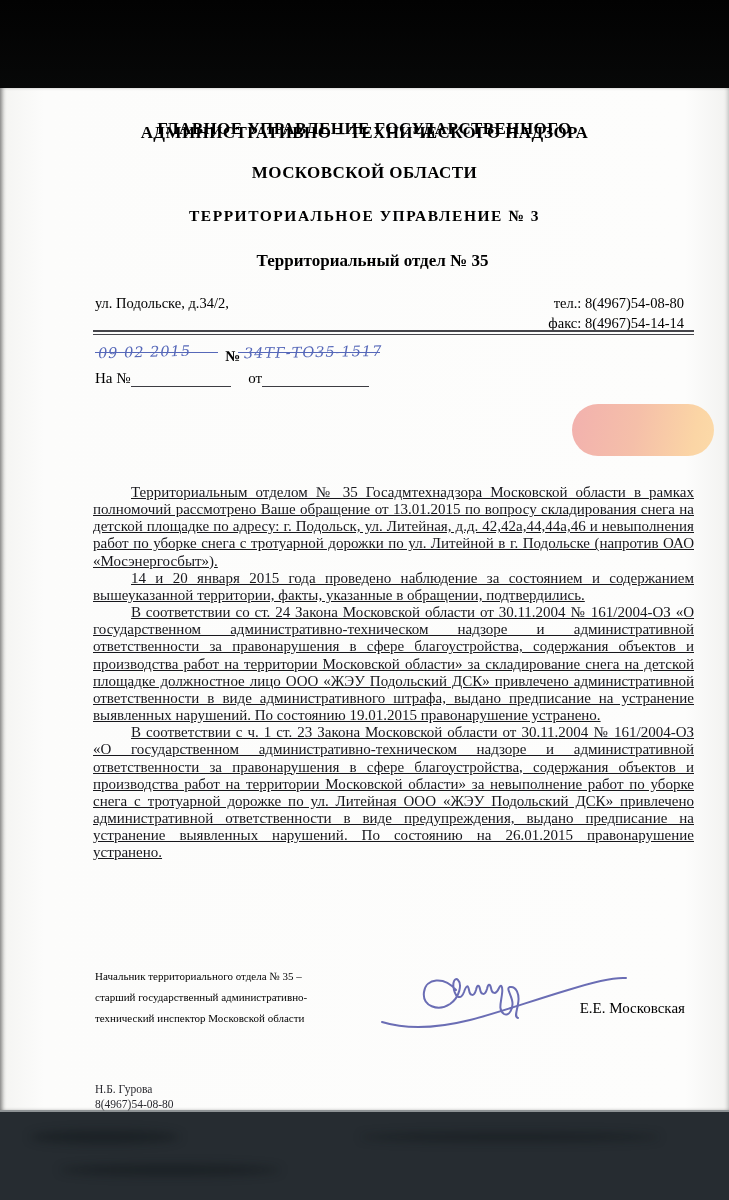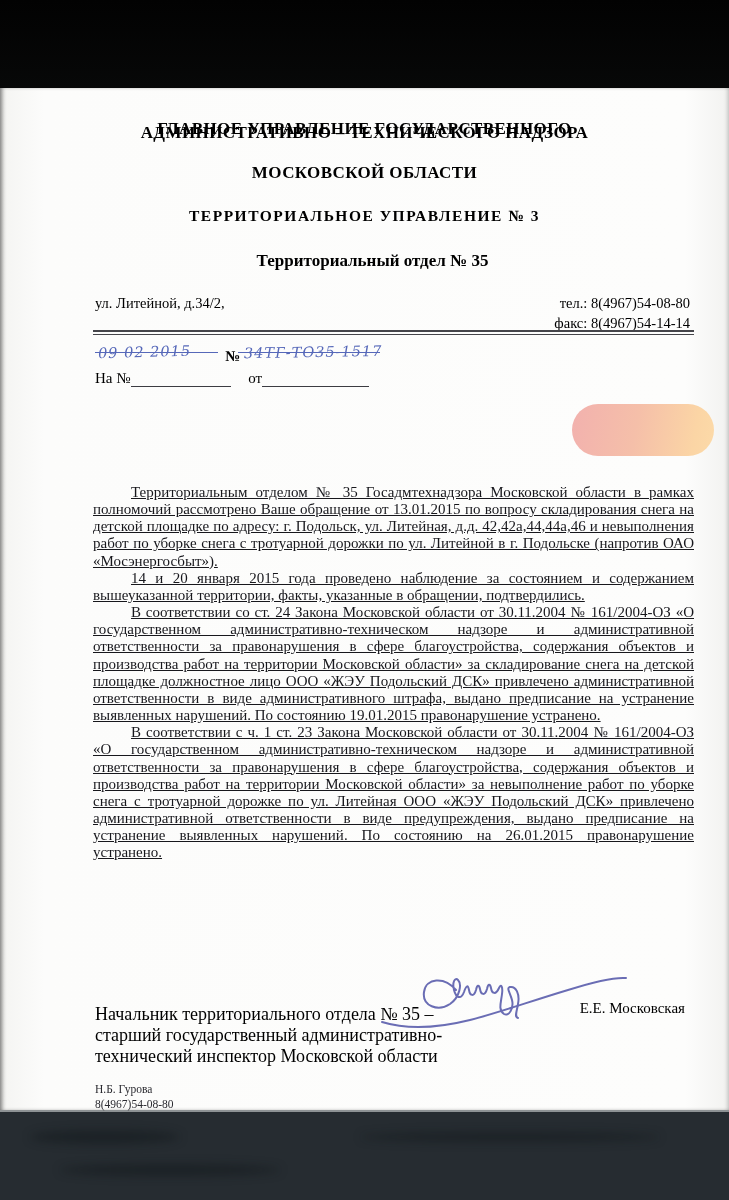--- a/index.html
+++ b/index.html
@@ -40,21 +40,21 @@
   .u-date{left:95px;top:352px;width:123px;border-bottom:1.5px solid #5668b9;}
   .u-num{left:238px;top:352px;width:142px;border-bottom:1.5px solid #5668b9;}
 
   .redaction{left:572px;top:404px;width:142px;height:52px;border-radius:26px;
      background:linear-gradient(100deg,#f2b1ae 0%,#f5bfa9 45%,#fbd5a5 85%,#fcdaa8 100%);}
 
   .body-text{left:93px;top:484px;width:601px;font-size:15px;line-height:17.15px;
              text-align:justify;color:#17171c;text-decoration:underline;}
   .body-text p{margin:0;text-indent:38px;}
 
-  .sig-block{left:95px;top:1004px;font-size:18px;line-height:21px;}
+  .sig-block{left:95px;top:966px;font-size:11px;line-height:21px;}
   .sig-name{right:44px;top:1000px;font-size:15px;}
   .sig-svg{left:378px;top:960px;}
 
   .footer{left:95px;top:1082px;font-size:11.5px;line-height:15px;color:#2a2a30;}
 
   [data-interactable]{box-sizing:border-box;}
 </style>
 </head>
 <body>
 
@@ -66,23 +66,23 @@
 
   <div class="abs center org-name" style="top:118px" data-interactable="false">ГЛАВНОЕ УПРАВЛЕНИЕ ГОСУДАРСТВЕННОГО</div>
   <div class="abs center org-name" style="top:122px" data-interactable="false">АДМИНИСТРАТИВНО – ТЕХНИЧЕСКОГО НАДЗОРА</div>
   <div class="abs center org-name" style="top:162px" data-interactable="false">МОСКОВСКОЙ ОБЛАСТИ</div>
 
   <div class="abs center dept" style="top:207px" data-interactable="false">ТЕРРИТОРИАЛЬНОЕ  УПРАВЛЕНИЕ  № 3</div>
 
   <div class="abs center division" style="top:251px" data-interactable="false">Территориальный отдел № 35</div>
 
   <div class="abs contact" style="left:95px;top:293px" data-interactable="false">
-    <div data-interactable="false">ул. Литейной, д.34/2,</div>
+    <div data-interactable="false">ул. Подольске, д.34/2,</div>
   </div>
-  <div class="abs contact contact-right" style="right:39px;top:293px" data-interactable="false">
+  <div class="abs contact contact-right" style="right:45px;top:293px" data-interactable="false">
     <div data-interactable="false">тел.:  8(4967)54-08-80</div>
     <div data-interactable="false">факс: 8(4967)54-14-14</div>
   </div>
 
   <div class="abs rule-double" data-interactable="false"></div>
 
   <div class="abs hand" style="left:98px;top:344px;transform:rotate(-1.5deg)" data-interactable="false">09 02 2015</div>
   <div class="abs u-date" data-interactable="false"></div>
 
   <div class="abs ref" style="left:225px;top:348px;font-weight:bold" data-interactable="false">№</div>

